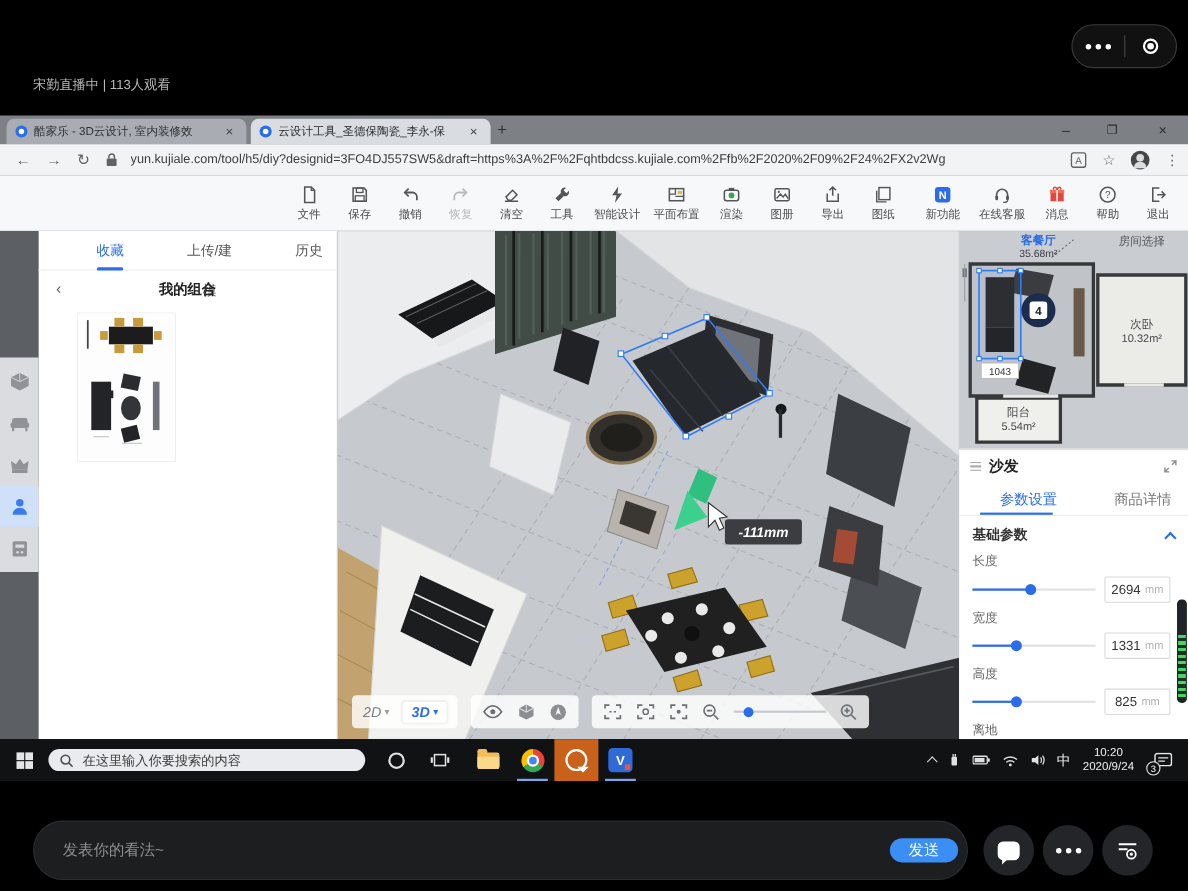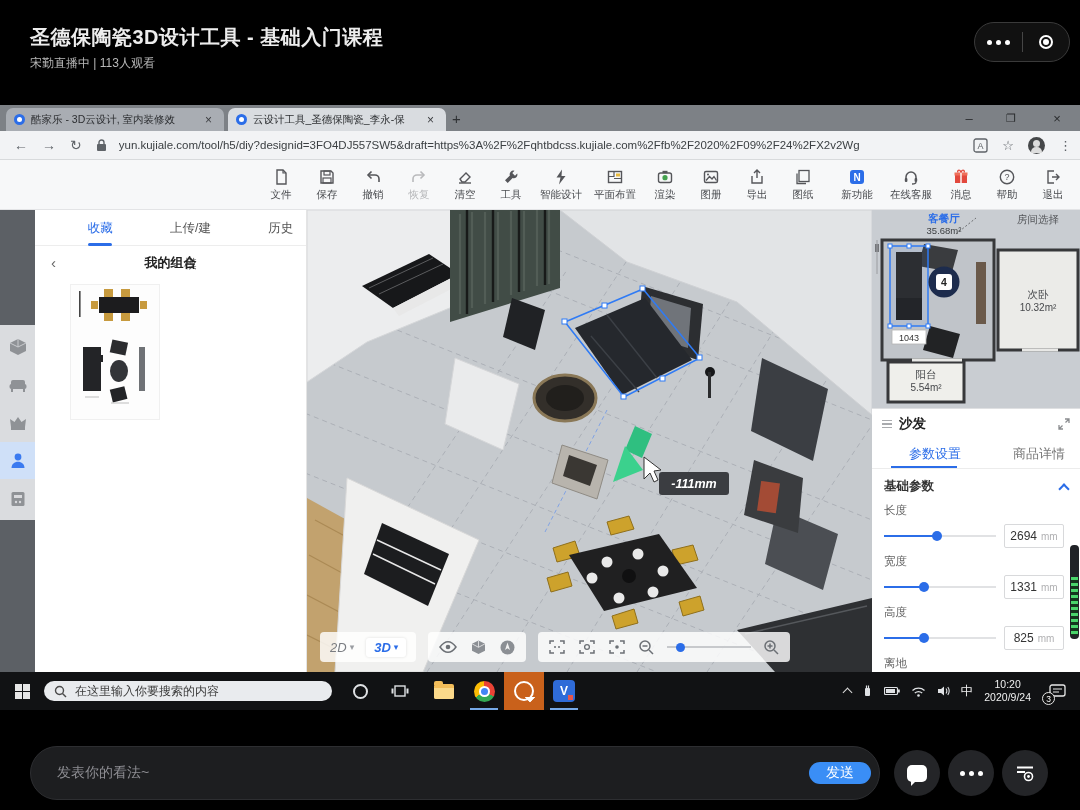--- a/index.html
+++ b/index.html
@@ -2,21 +2,21 @@
 <html><head>
 <meta charset="utf-8">
 <style>
   html,body{margin:0;padding:0;background:#000;}
   *{box-sizing:border-box;}
   body{font-family:"Liberation Sans","DejaVu Sans",sans-serif;}
   #stage{position:relative;width:1080px;height:810px;background:#000;overflow:hidden;}
 
   
   .ph-title{position:absolute;left:30px;top:24px;color:#ededed;font-size:20px;font-weight:bold;letter-spacing:.5px;}
-  .ph-sub{position:absolute;left:30px;top:55px;color:#b9b9b9;font-size:12px;}
+  .ph-sub{position:absolute;left:30px;top:69px;color:#b9b9b9;font-size:12px;}
   .capsule{position:absolute;right:10px;top:22px;width:96px;height:40px;border:1px solid #3a3a3a;background:rgba(18,18,18,.92);border-radius:20px;display:flex;align-items:center;}
   .cap-more{flex:1;display:flex;justify-content:center;gap:4px;}
   .cap-more i{width:5px;height:5px;border-radius:50%;background:#fff;display:block;}
   .cap-div{width:1px;height:20px;background:#464646;}
   .cap-target{flex:1;display:flex;justify-content:center;align-items:center;}
   .cap-ring{width:14px;height:14px;border:2.5px solid #fff;border-radius:50%;display:flex;align-items:center;justify-content:center;}
   .cap-ring i{width:6px;height:6px;background:#fff;border-radius:50%;display:block;}
 
   
   .tabstrip{position:absolute;left:0;top:105px;width:1080px;height:26px;background:#7d8186;}
@@ -135,21 +135,20 @@
   .dots3{display:flex;gap:4px;}
   .dots3 i{width:5px;height:5px;border-radius:50%;background:#fff;display:block;}
   .bubble-ic{width:20px;height:17px;background:#fff;border-radius:5px;position:relative;}
   .bubble-ic:after{content:"";position:absolute;left:4px;bottom:-4px;border:4px solid transparent;border-top-color:#fff;border-left-color:#fff;}
 </style>
 </head>
 <body>
 
 <div id="stage">
 
-  <div class="ph-title">圣德保陶瓷3D设计工具 - 基础入门课程</div>
   <div class="ph-sub">宋勤直播中 | 113人观看</div>
   <div class="capsule">
     <div class="cap-more">
         <i></i>
         <i></i>
         <i></i>
       </div>
     <div class="cap-div"></div>
     <div class="cap-target">
       <span class="cap-ring">

